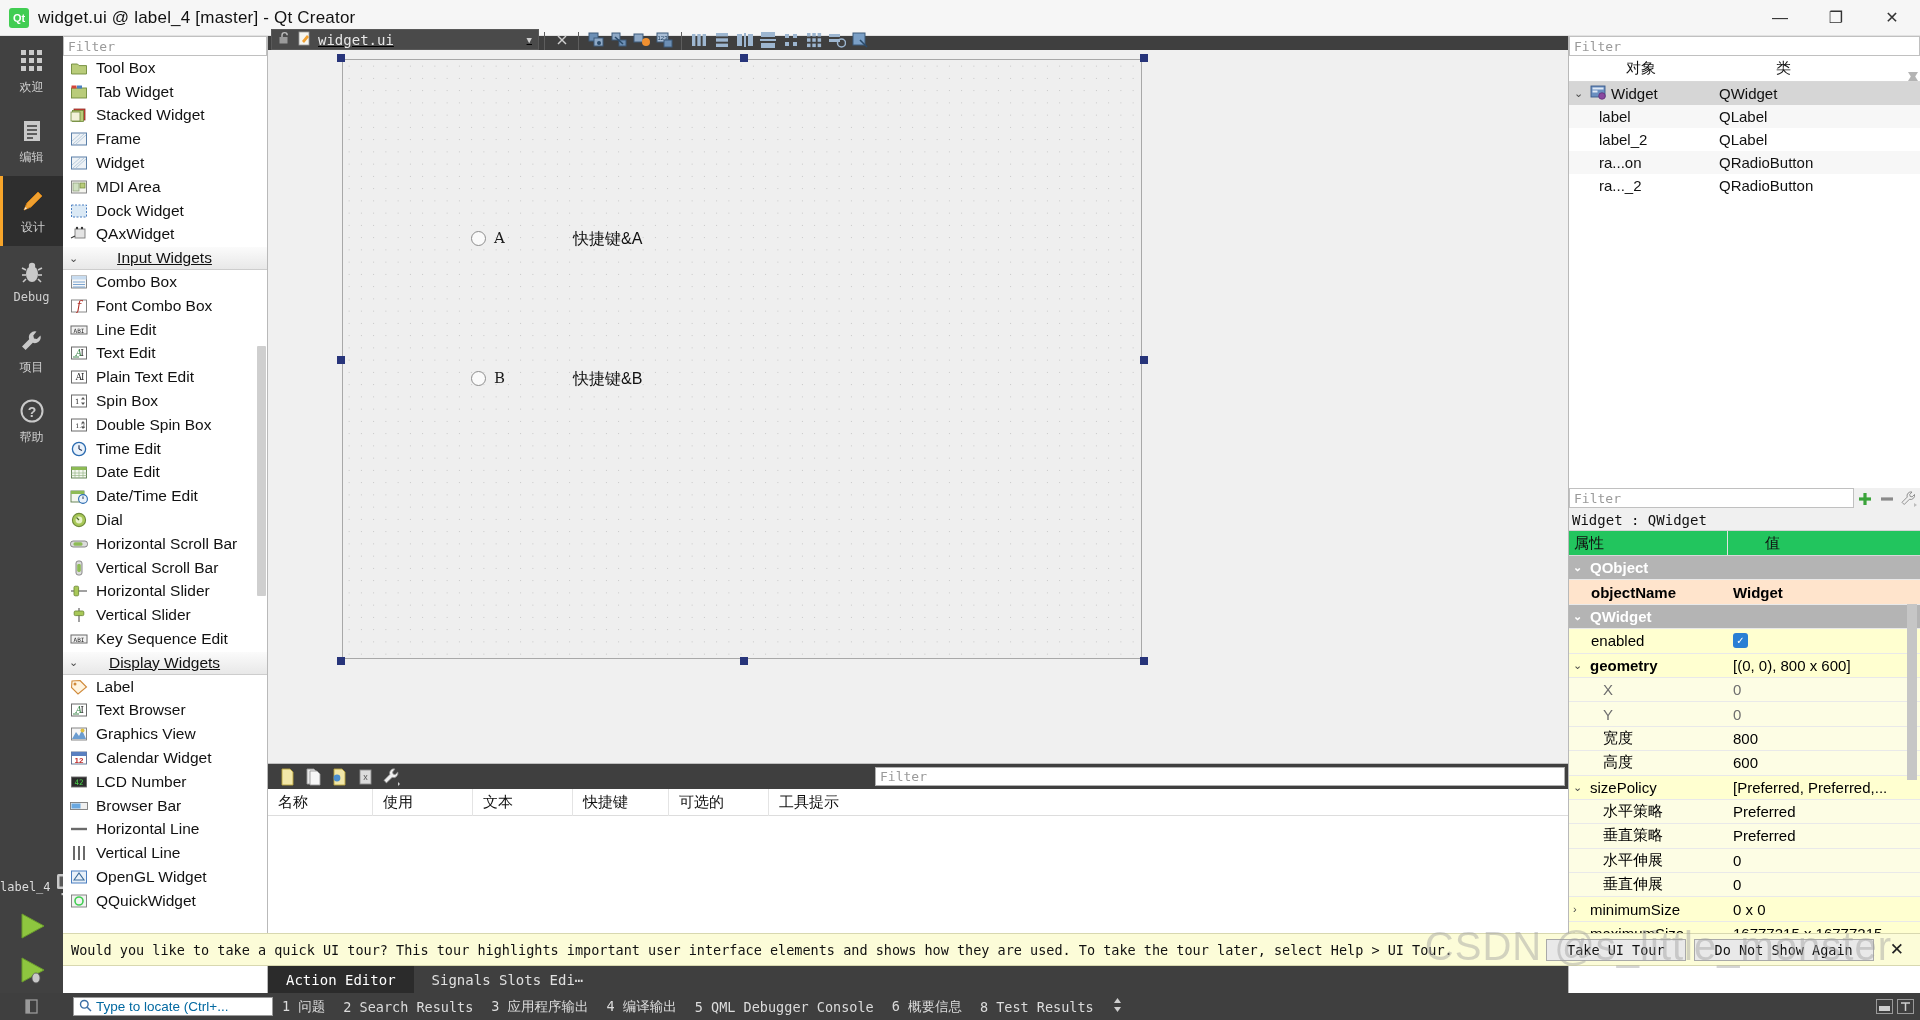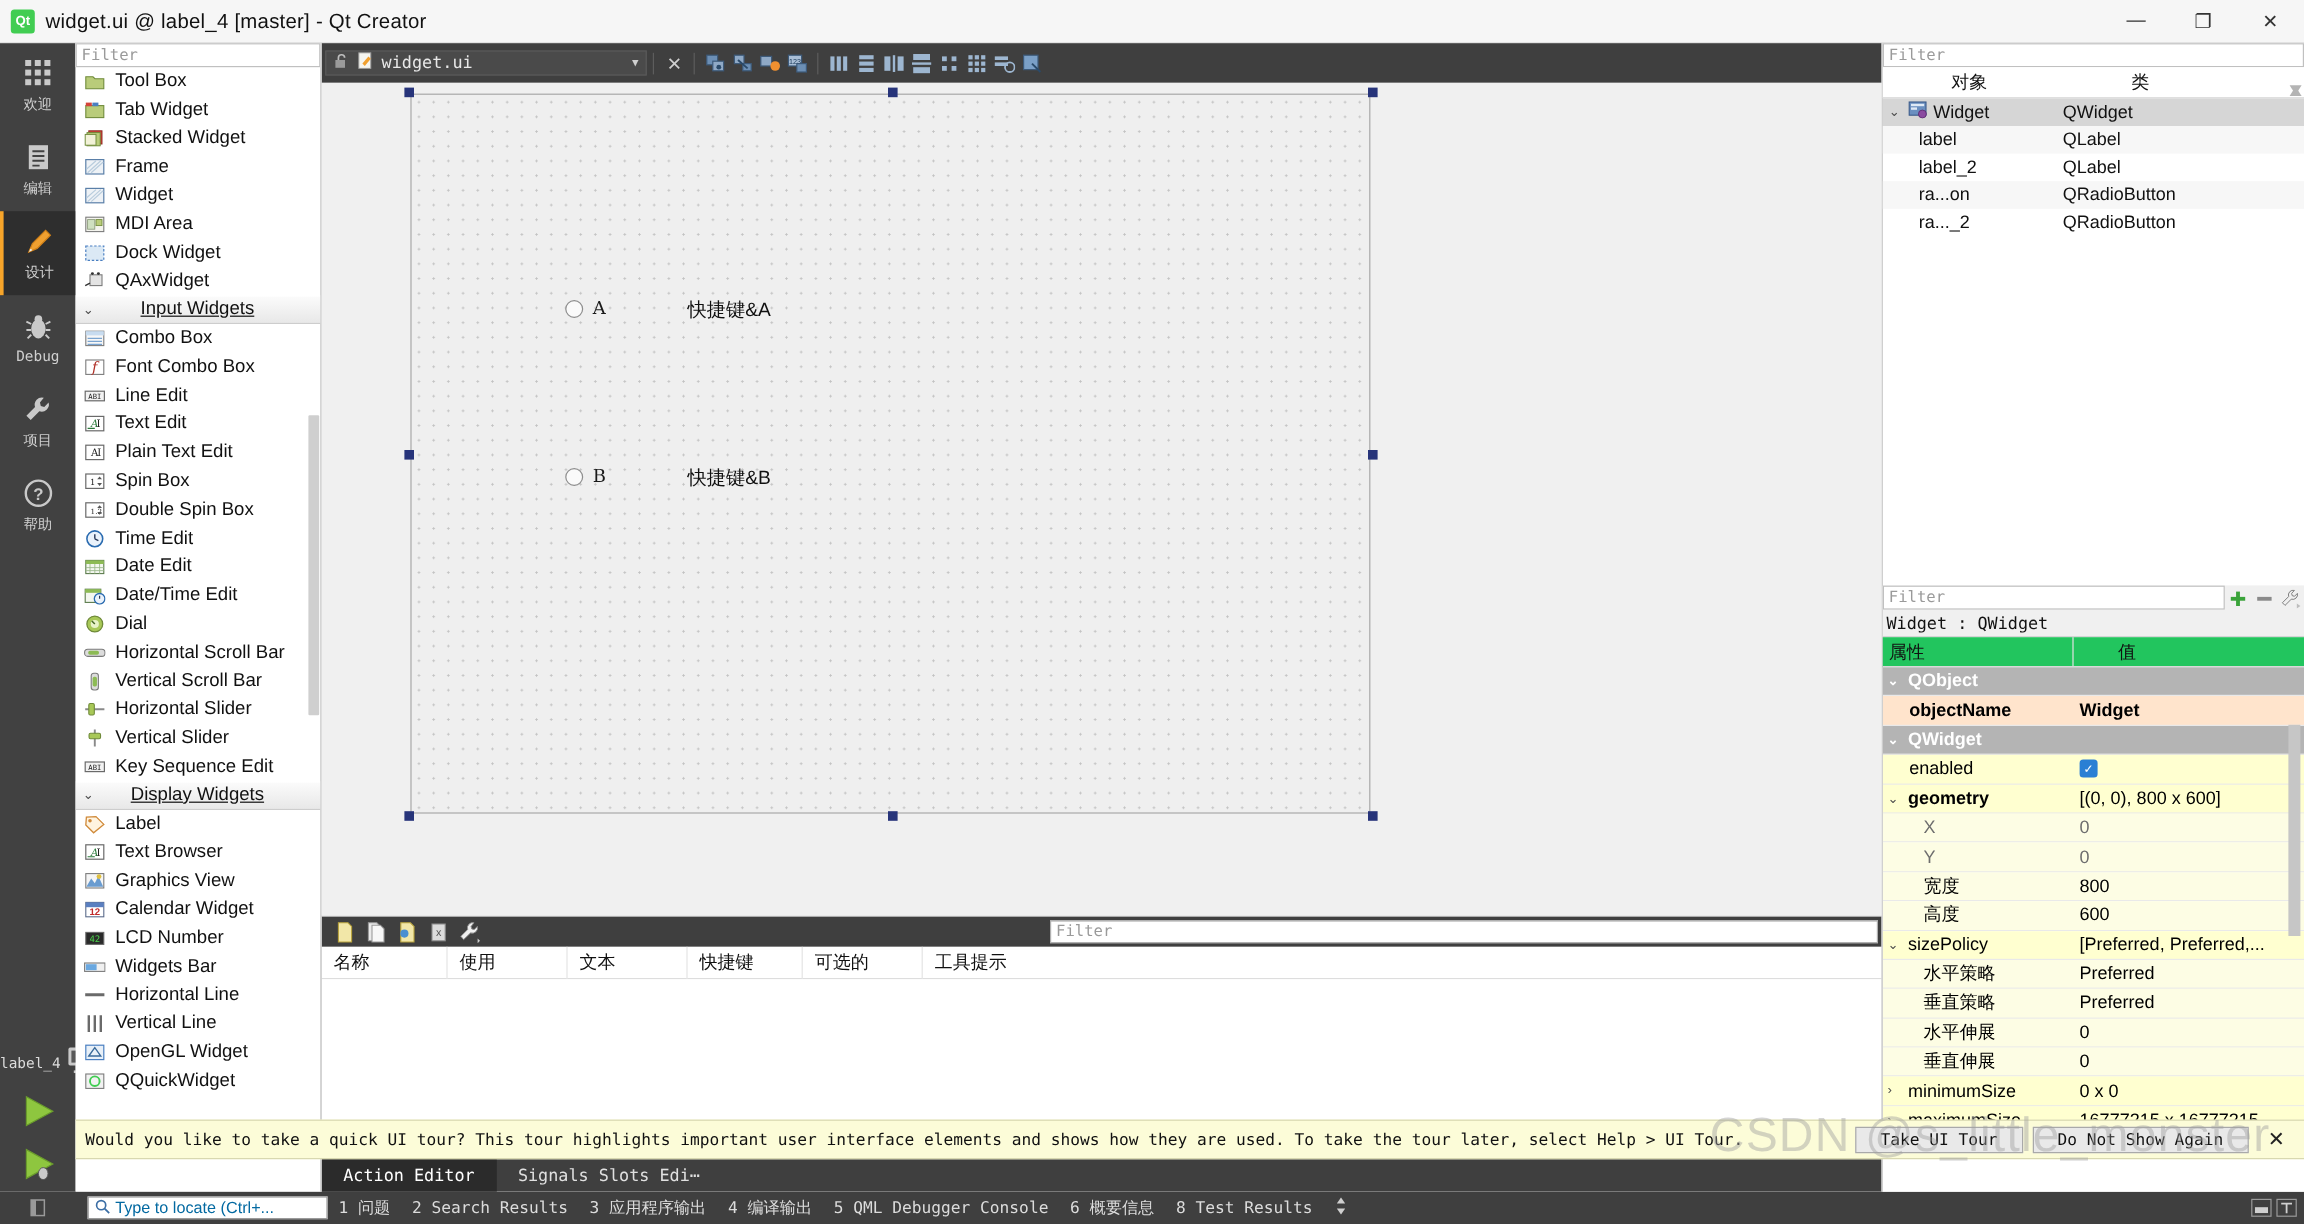--- a/index.html
+++ b/index.html
@@ -67,21 +67,21 @@
              border-bottom:1px solid #cdcdcd; font-size:15.5px; color:#111;
              padding-left:6px; }
   .wbgroup .gname { flex:1 1 auto; text-align:center; padding-right:26px;text-decoration:underline; }
   .chev { width:12px; color:#4a4a4a; font-size:11px; flex:none; }
   .ico { width:20px;height:17px; flex:none; display:flex;align-items:center;justify-content:center; }
   .wbscroll { position:absolute; right:1px; top:310px; width:9px; height:250px;
               background:#cfcfcf; border-radius:1px; }
 
   
   .center { flex:1 1 auto; display:flex; flex-direction:column; min-width:0; background:#f0f0f0; }
-  .edbar { height:33px; background:#3f3f3f; display:flex; align-items:center; flex:none; }
+  .edbar { height:14px; background:#3f3f3f; display:flex; align-items:flex-end; flex:none;text-decoration:underline; }
   .docsel { width:268px; height:21px; margin-left:3px; background:#4a4a4a;
             border:1px solid #5a5a5a; display:flex; align-items:center; gap:6px;
             padding-left:6px; color:#e8e8e8; font-family:"DejaVu Sans Mono",monospace; font-size:14px; }
   .docsel .arr { margin-left:auto; margin-right:6px; font-size:9px; color:#cfcfcf; }
   .tbsep { width:1px;height:18px;background:#5d5d5d;margin:0 5px; }
   .tbicon { width:23px;height:21px; display:flex;align-items:center;justify-content:center; }
 
   .canvaswrap { flex:1 1 auto; position:relative; background:#f0f0f0; overflow:hidden; }
   .formwrap { position:absolute; left:74px; top:9px; }
   .form { width:800px; height:600px; background:#efefef; border:1px solid #a8a8a8;
@@ -629,21 +629,21 @@
             </span>
             <span>LCD Number</span>
           </div>
           <div class="wbitem">
             <span class="ico">
               <svg width="18" height="16" viewBox="0 0 18 16">
                 <rect x="0.5" y="4.5" width="17" height="7" fill="#f0f0f0" stroke="#7a7a7a" stroke-width=".9"></rect>
                 <rect x="1.5" y="5.5" width="9" height="5" fill="#6aa8e0"></rect>
               </svg>
             </span>
-            <span>Widgets Bar</span>
+            <span>Browser Bar</span>
           </div>
           <div class="wbitem">
             <span class="ico">
               <svg width="18" height="16" viewBox="0 0 18 16">
                 <line x1="1" y1="8" x2="17" y2="8" stroke="#6a6a6a" stroke-width="2.4"></line>
               </svg>
             </span>
             <span>Horizontal Line</span>
           </div>
           <div class="wbitem">

